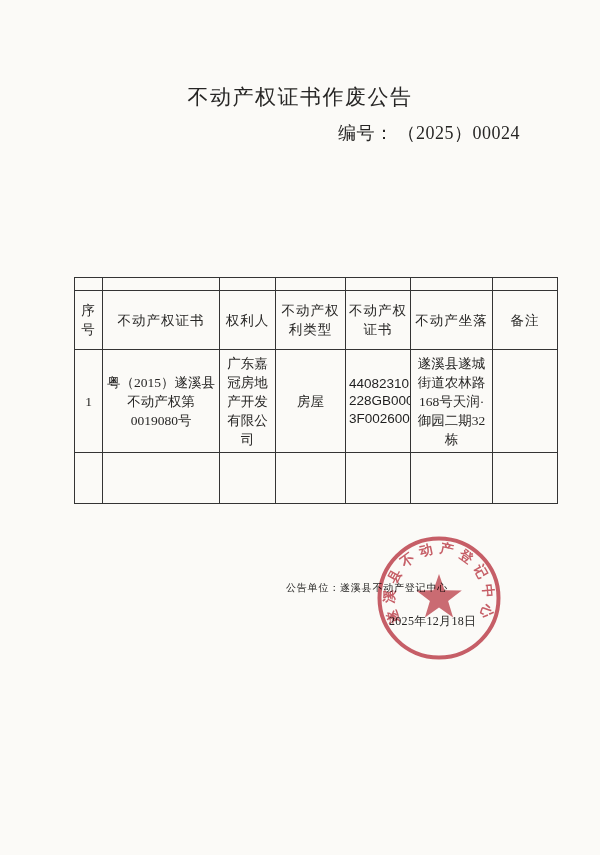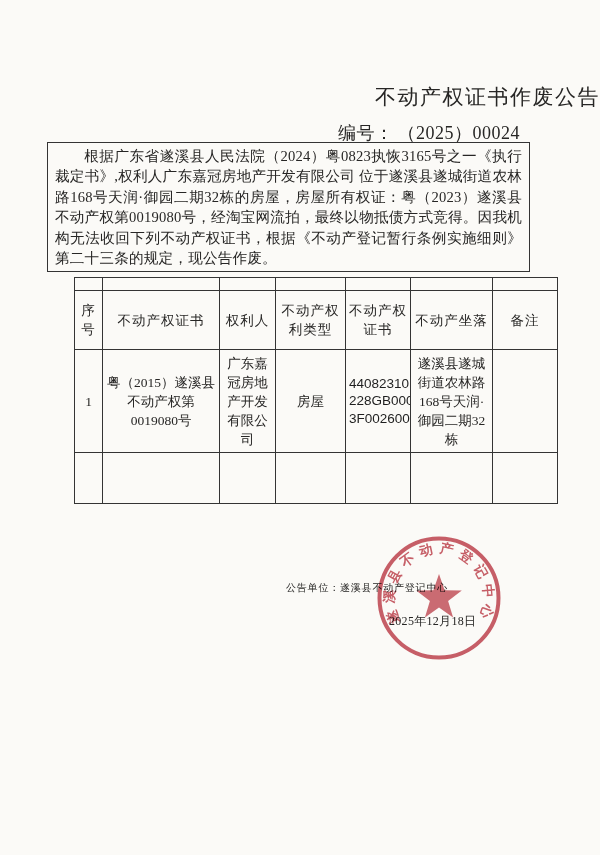--- a/index.html
+++ b/index.html
@@ -11,21 +11,21 @@
     background: #fbfaf7;
     font-family: "Liberation Serif", "DejaVu Serif", serif;
     color: #272625;
     overflow: hidden;
     box-shadow: 0 0 4px rgba(0,0,0,.2);
   }
   .title {
     position: absolute;
     top: 83px; left: 0; width: 100%;
     margin: 0;
-    text-align: right;
+    text-align: center;
     font-size: 21px;
     font-weight: 400;
     letter-spacing: 1.5px;
   }
   .doc-number {
     position: absolute;
     top: 121px; right: 80px;
     font-size: 18px;
     letter-spacing: 0.5px;
   }
@@ -110,23 +110,20 @@
 <body>
 
 <div class="page">
 
   <h1 class="title">不动产权证书作废公告</h1>
 
   <div class="doc-number">
     <span class="lbl">编号：</span><span>（2025）00024</span>
   </div>
 
-  <div class="notice-box">
-    <p>根据广东省遂溪县人民法院（2024）粤0823执恢3165号之一《执行裁定书》,权利人广东嘉冠房地产开发有限公司 位于遂溪县遂城街道农林路168号天润·御园二期32栋的房屋，房屋所有权证：粤（2023）遂溪县不动产权第0019080号，经淘宝网流拍，最终以物抵债方式竞得。因我机构无法收回下列不动产权证书，根据《不动产登记暂行条例实施细则》第二十三条的规定，现公告作废。</p>
-  </div>
 
   <table class="cert-table">
     <colgroup>
       <col style="width:28px">
         <col style="width:117px">
         <col style="width:56px">
       <col style="width:70px">
         <col style="width:65px">
         <col style="width:82px">
       <col style="width:65px">

